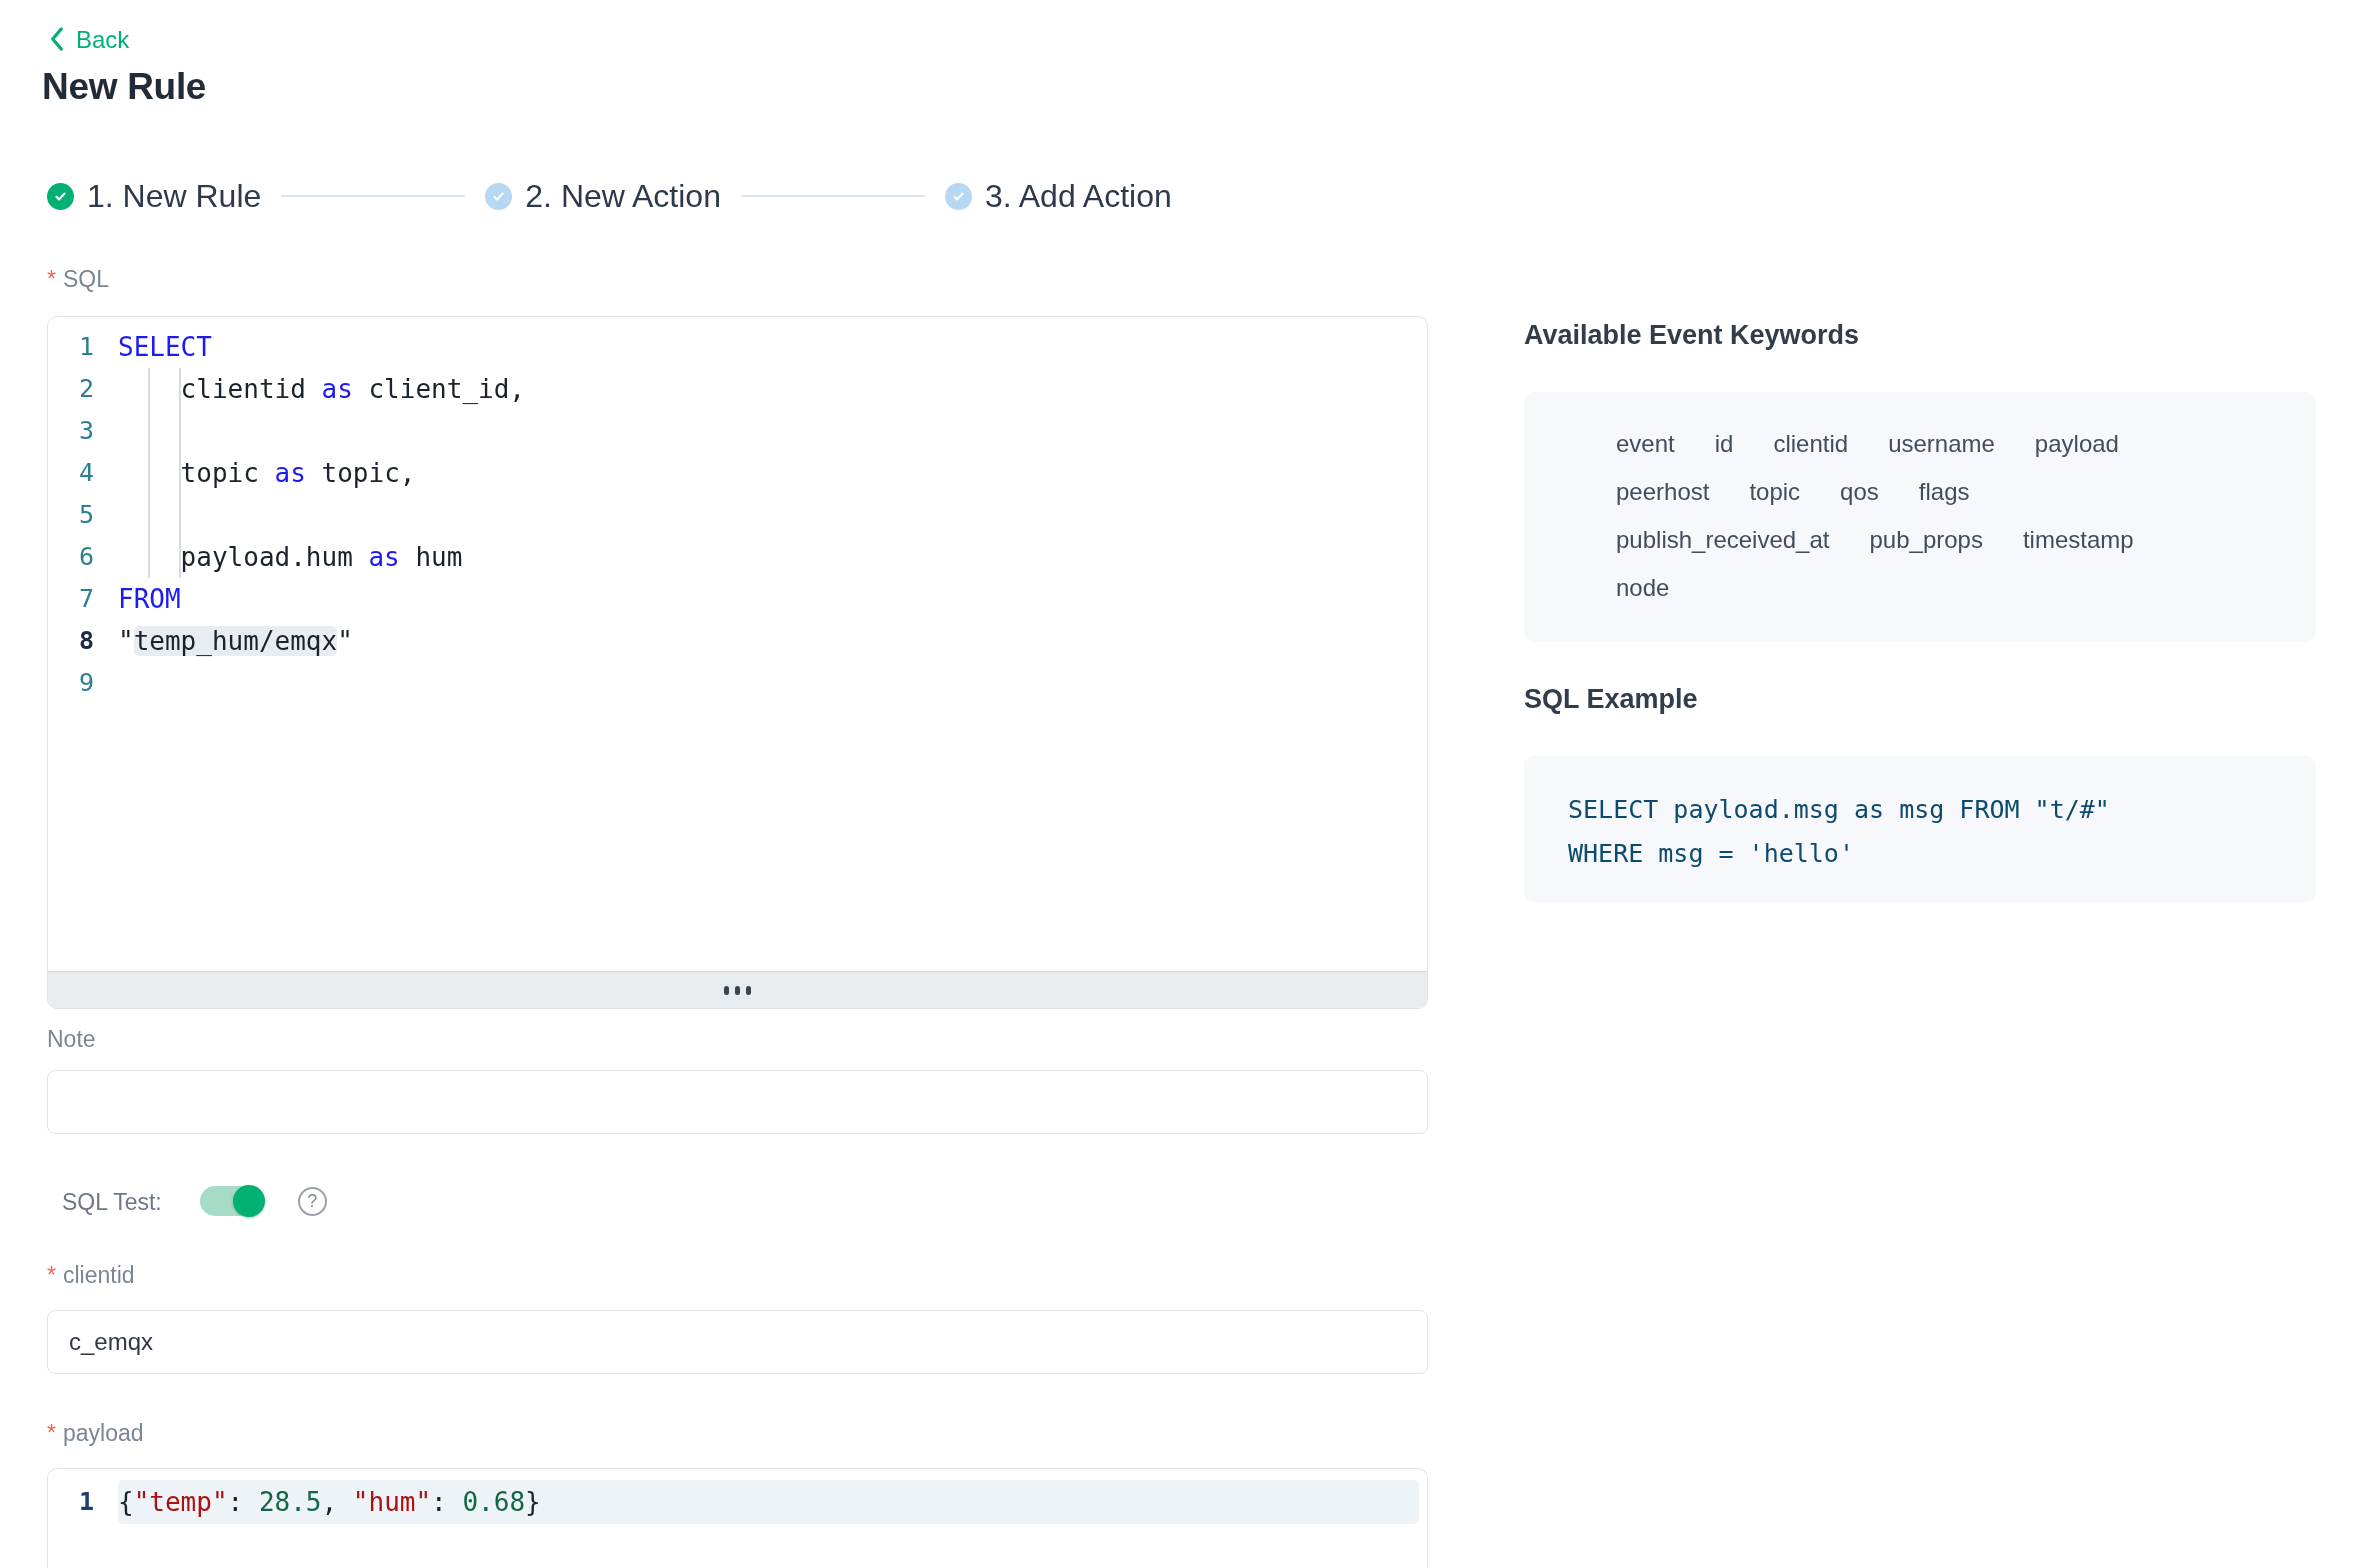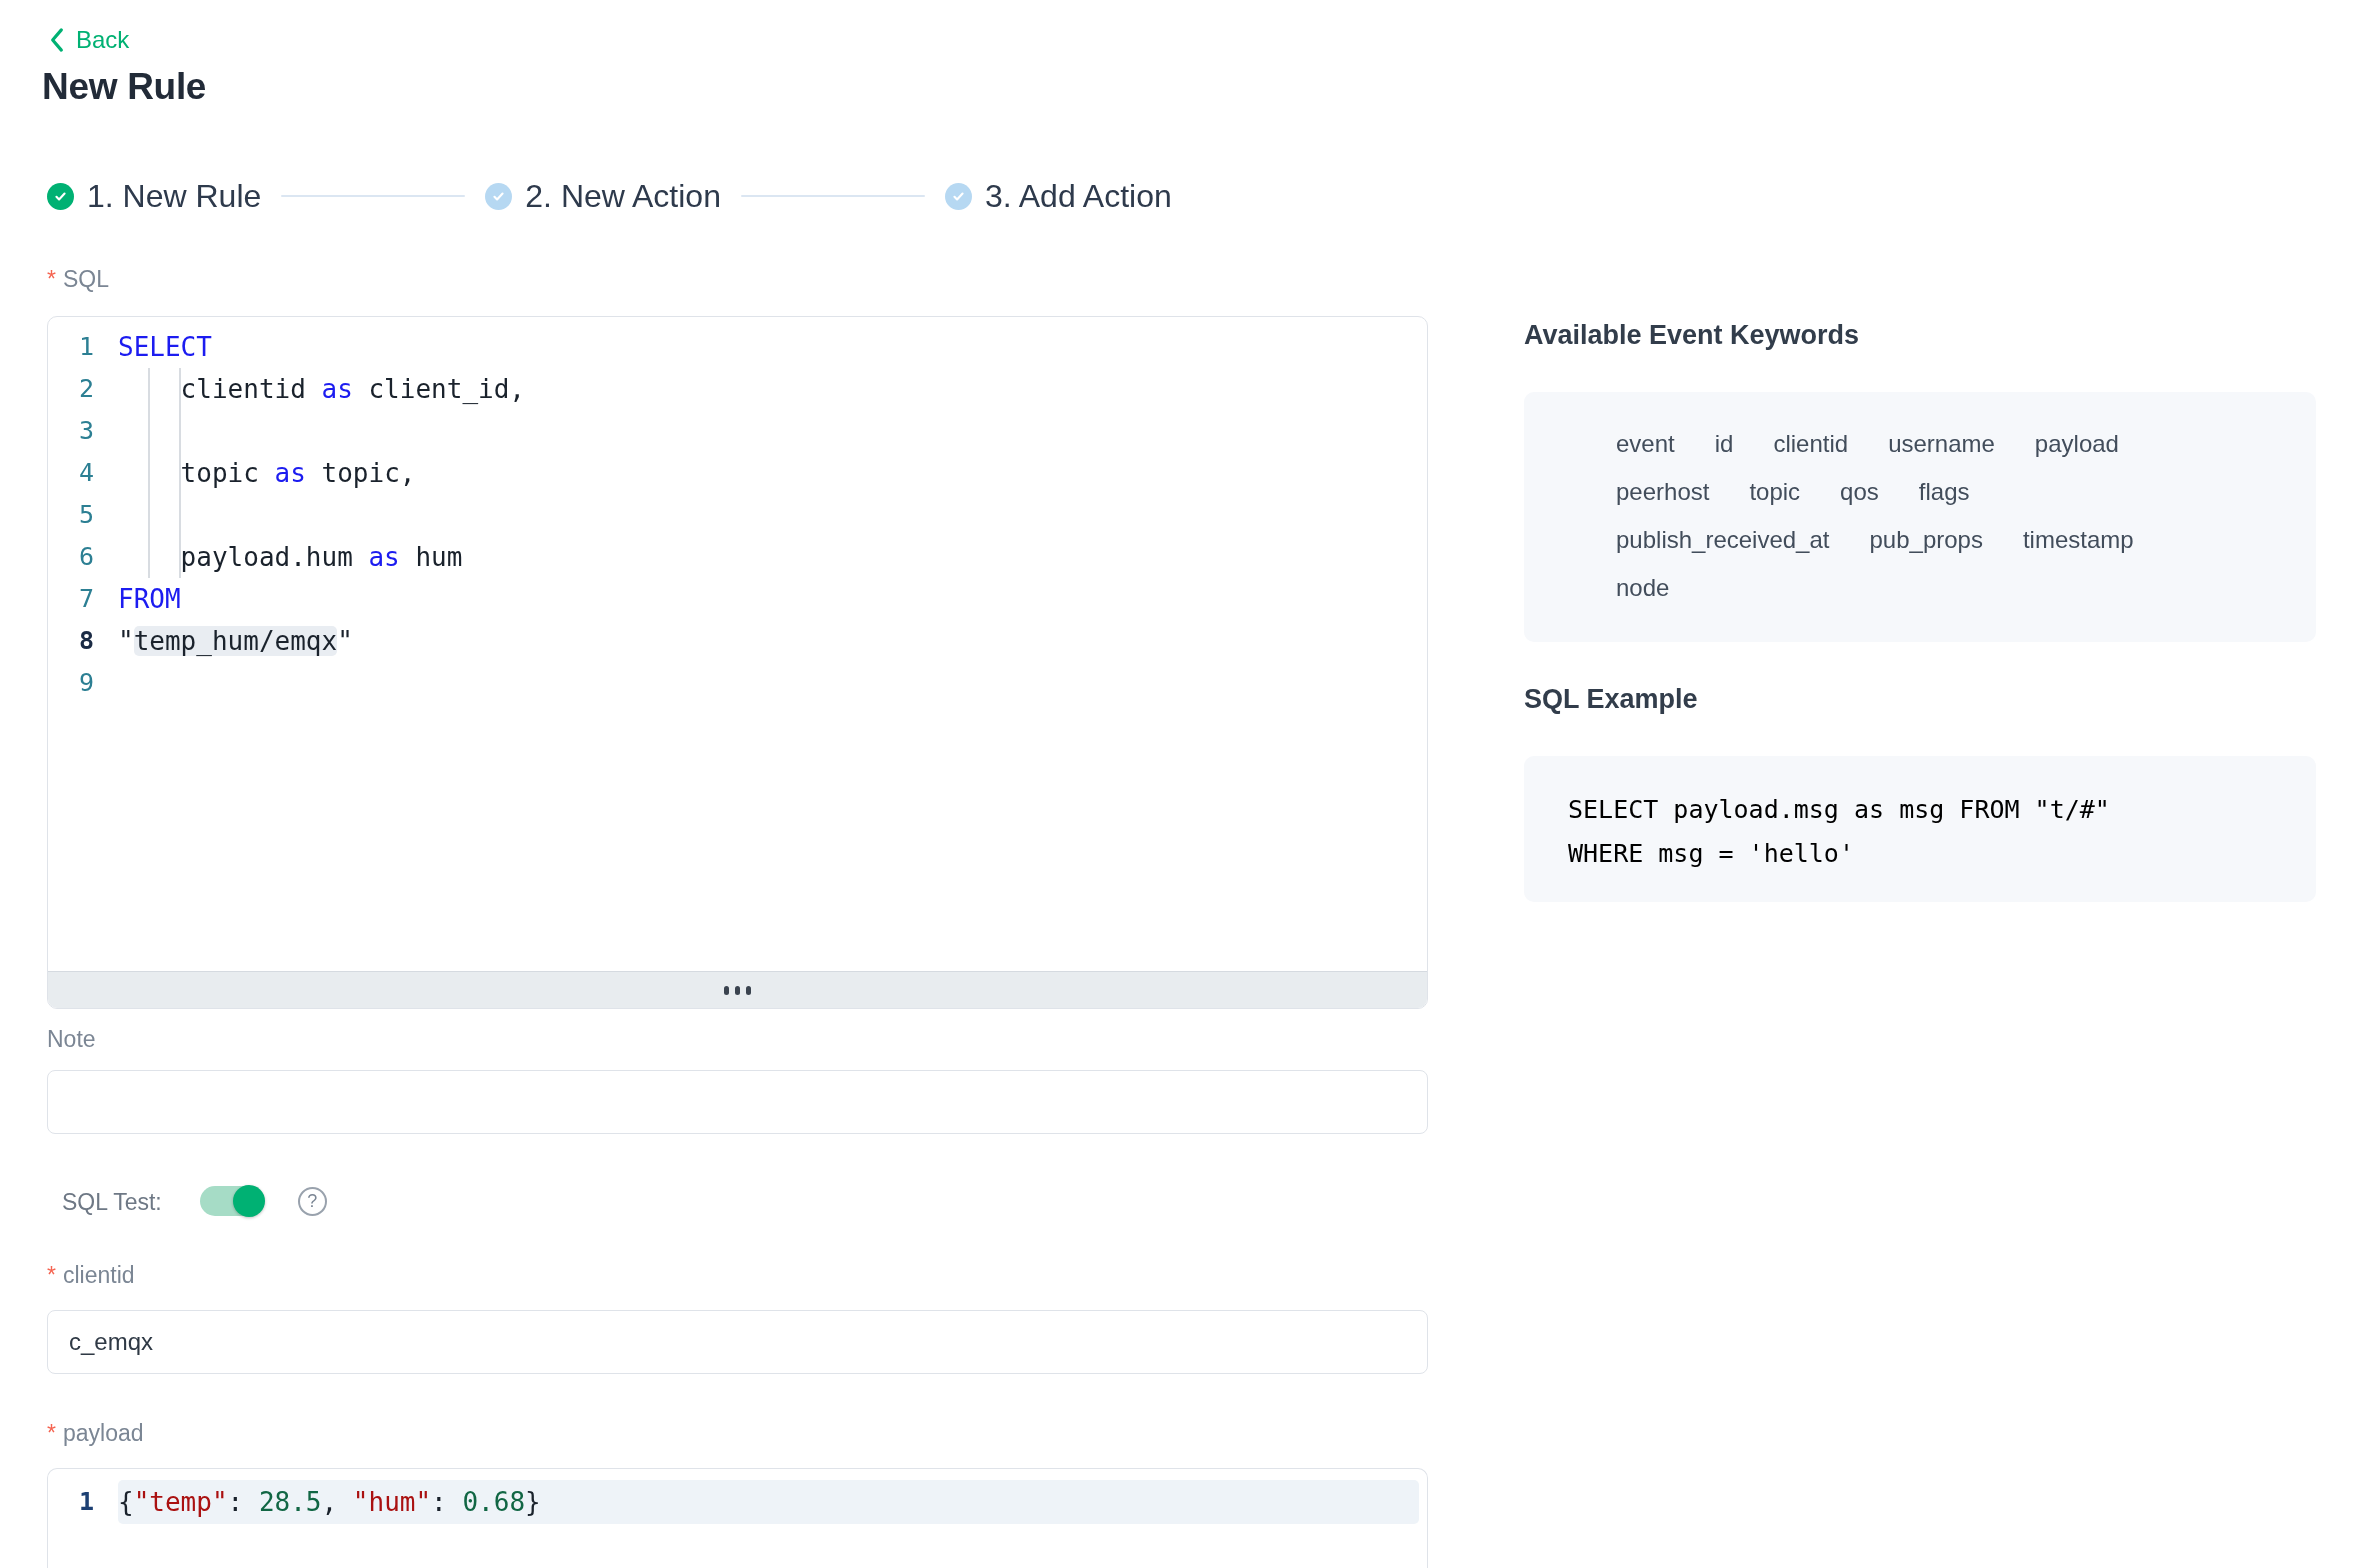--- a/index.html
+++ b/index.html
@@ -1,21 +1,21 @@
 <!DOCTYPE html>
 <html style="--accent-green: #00b173; --step-pending-blue: #b6d8f2; --connector-gray: #dbe6f2; --keyword-blue: #1c1cf0; --number-green: #116644; --string-red: #aa1111; --required-asterisk: #f56451; --panel-bg: #f6f8fb; --border-gray: #dfe3e9; --gutter-teal: #2c7f93; --active-gutter-navy: #1d4073; --highlight-gray: #e9edf2; --active-line-bg: #eef3f8;"><head>
 <meta charset="utf-8">
 <style>
   html,body{margin:0;padding:0;}
   body{
     width:2356px;height:1568px;position:relative;overflow:hidden;
     background:#ffffff;font-family:"Liberation Sans",sans-serif;color:#2f3945;
   }
   
-  .back{position:absolute;left:48px;top:26px;display:flex;align-items:center;gap:10px;
+  .back{position:absolute;left:48px;top:26px;display:flex;align-items:flex-start;gap:10px;
     color:var(--accent-green,#00b173);font-size:24px;font-weight:500;cursor:pointer;}
   .back svg{display:block;}
   .page-title{position:absolute;left:42px;top:66px;font-size:37px;font-weight:700;color:#222b38;letter-spacing:-0.3px;}
   
   .stepper{position:absolute;left:47px;top:180px;display:flex;align-items:center;height:32px;}
   .step{display:flex;align-items:center;gap:13px;}
   .step-icon{width:27px;height:27px;border-radius:50%;display:flex;align-items:center;justify-content:center;flex:none;}
   .step-icon.done{background:var(--accent-green,#00b173);}
   .step-icon.todo{background:var(--step-pending-blue,#b6d8f2);}
   .step-label{font-size:32px;color:#2e3a4c;font-weight:500;white-space:nowrap;}
@@ -62,21 +62,21 @@
     margin-left:34px;display:flex;align-items:center;justify-content:center;
     font-size:18px;color:#7b8694;cursor:pointer;}
   
   .panel-title{position:absolute;left:1524px;font-size:27px;font-weight:700;color:#323d4b;}
   .info-panel{position:absolute;left:1524px;width:792px;box-sizing:border-box;
     background:var(--panel-bg,#f6f8fb);border-radius:10px;padding:28px 44px;}
   #keywords-panel{top:392px;height:250px;}
   .kw-row{display:flex;gap:40px;line-height:48px;margin-left:48px;}
   .kw{font-size:24px;color:#424d5b;}
   #example-panel{top:756px;height:146px;padding-top:32px;}
-  .ex-line{font-family:"DejaVu Sans Mono",monospace;font-size:25px;line-height:44px;color:#000000;white-space:pre;}
+  .ex-line{font-family:"DejaVu Sans Mono",monospace;font-size:25px;line-height:44px;color:#0c4a6e;white-space:pre;}
 </style>
 </head>
 <body>
 
 <div class="back">
   <span>
     <svg width="18" height="26" viewBox="0 0 12 18">
         <path d="M9 2L3 9l6 7" stroke="currentColor" stroke-width="2.2" fill="none" stroke-linecap="round" stroke-linejoin="round"></path>
       </svg>
   </span>

